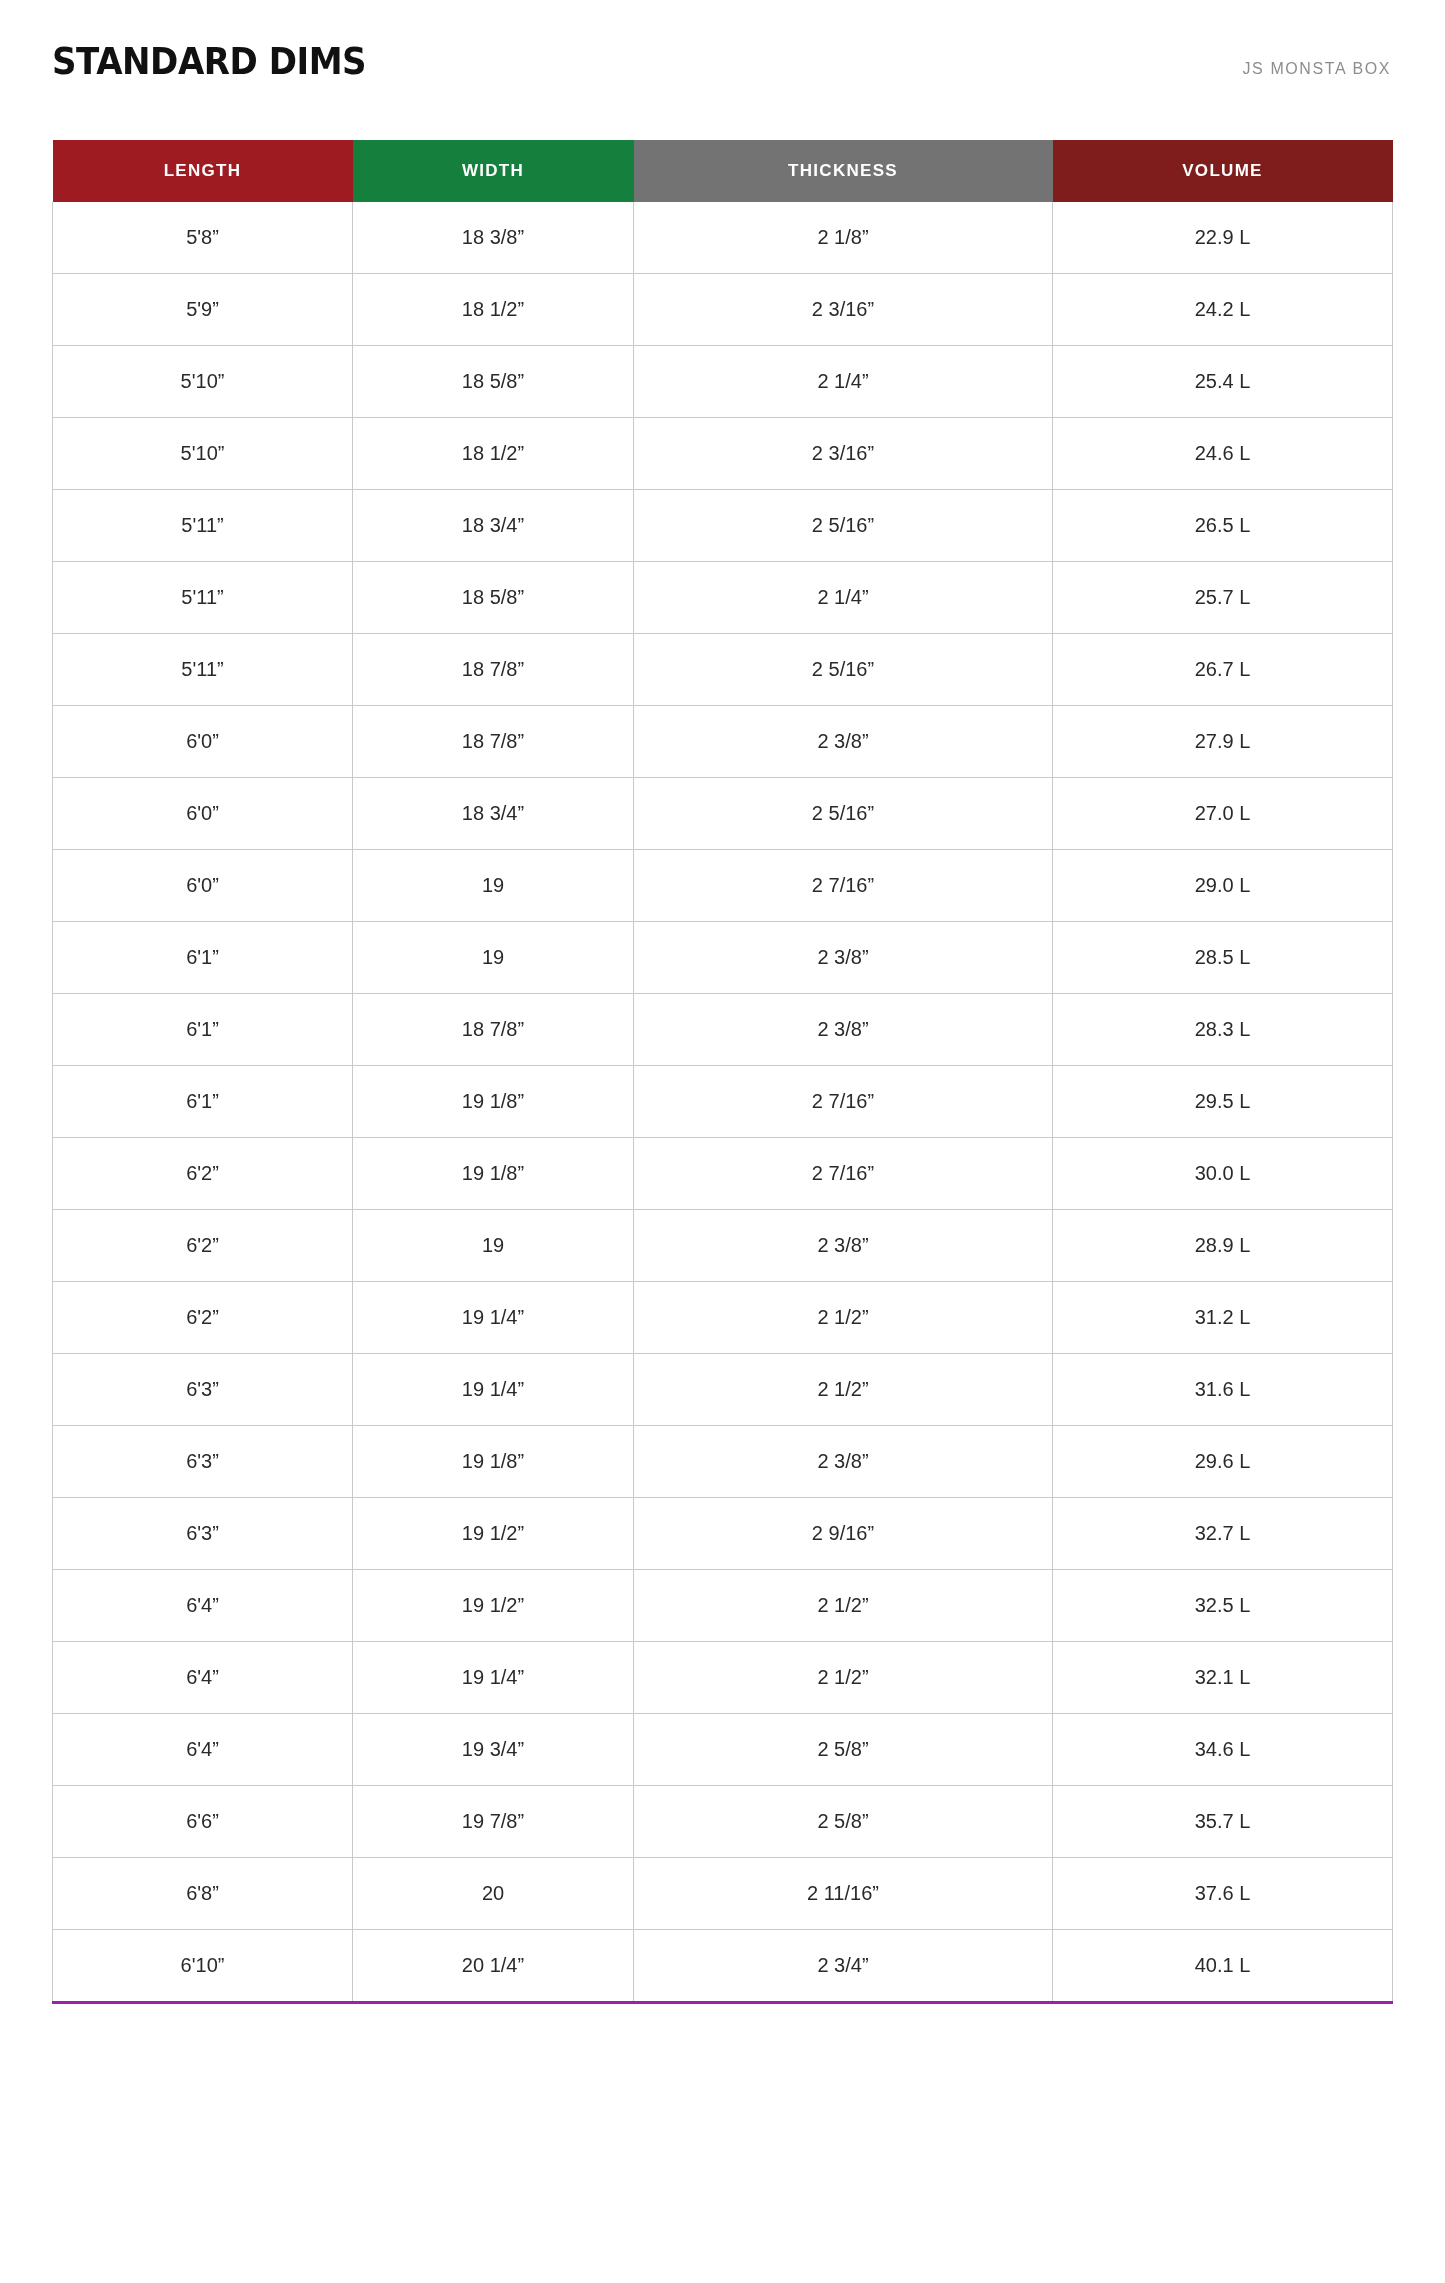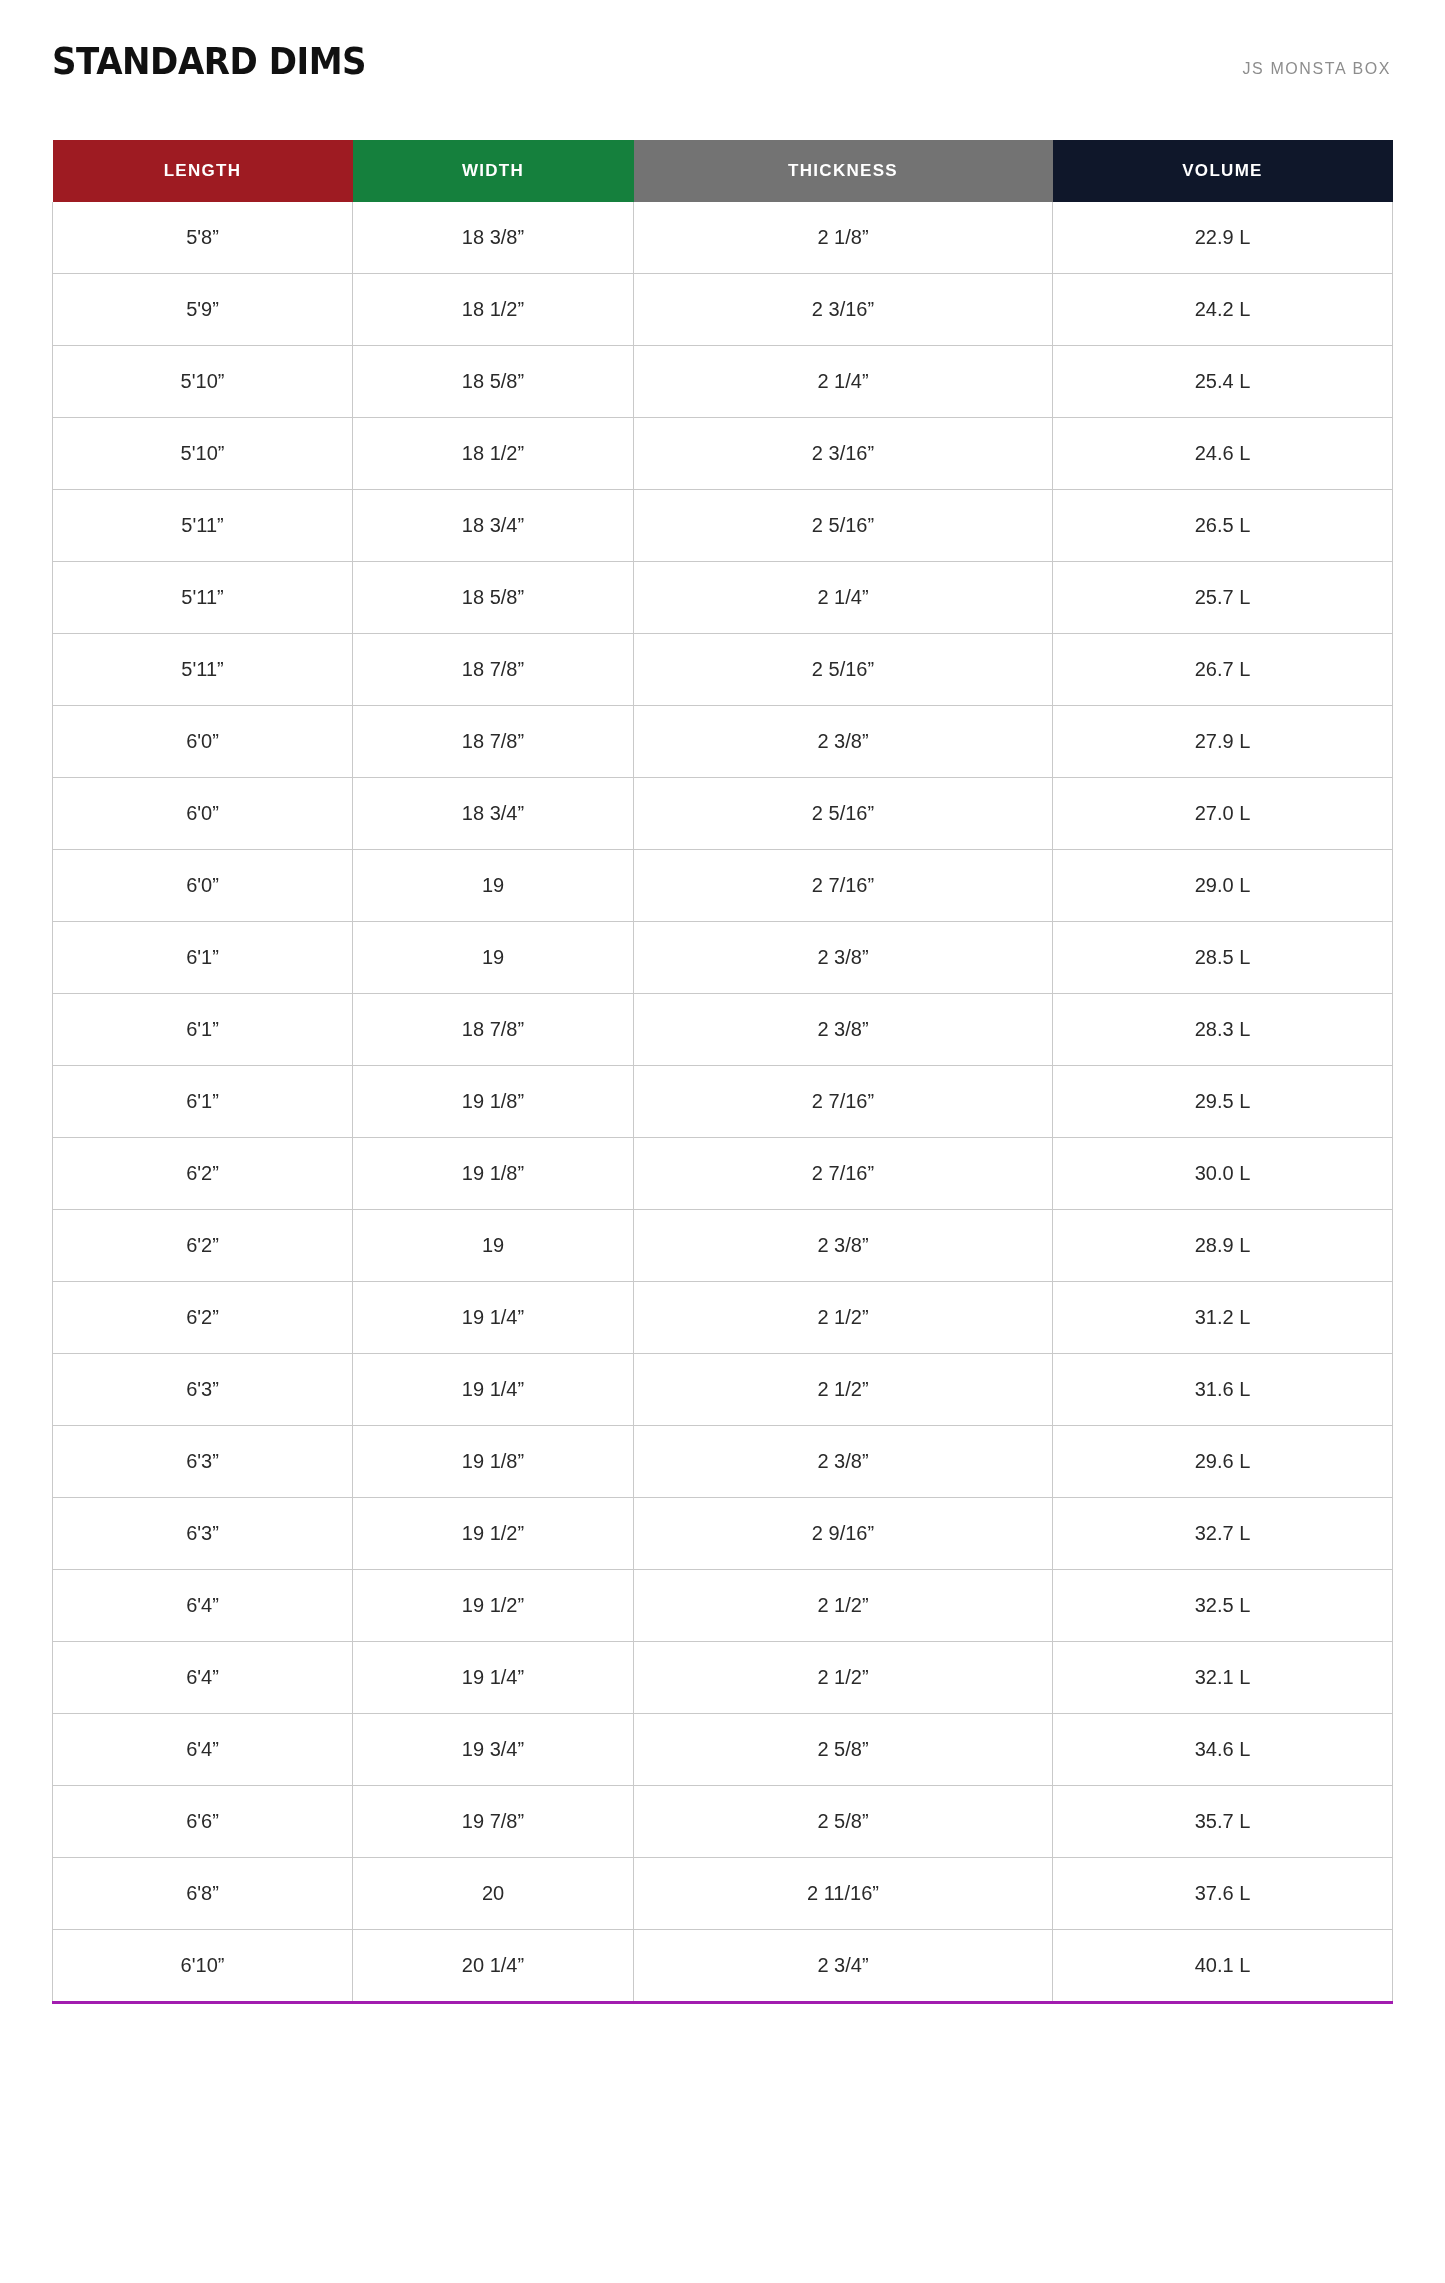--- a/index.html
+++ b/index.html
@@ -112,21 +112,21 @@
         <col class="c-length">
         <col class="c-width">
         <col class="c-thick">
         <col class="c-volume">
       </colgroup>
       <thead>
         <tr>
           <th style="background: rgb(158, 27, 34);">LENGTH</th>
           <th style="background: #15803d;">WIDTH</th>
           <th style="background: #737373;">THICKNESS</th>
-          <th style="background: #0f172a;">VOLUME</th>
+          <th style="background: #7f1d1d;">VOLUME</th>
         </tr>
       </thead>
       <tbody id="dims-body">
           <tr>
             <td>5'8”</td>
             <td>18 3/8”</td>
             <td>2 1/8”</td>
             <td>22.9 L</td>
           </tr>
           <tr>

